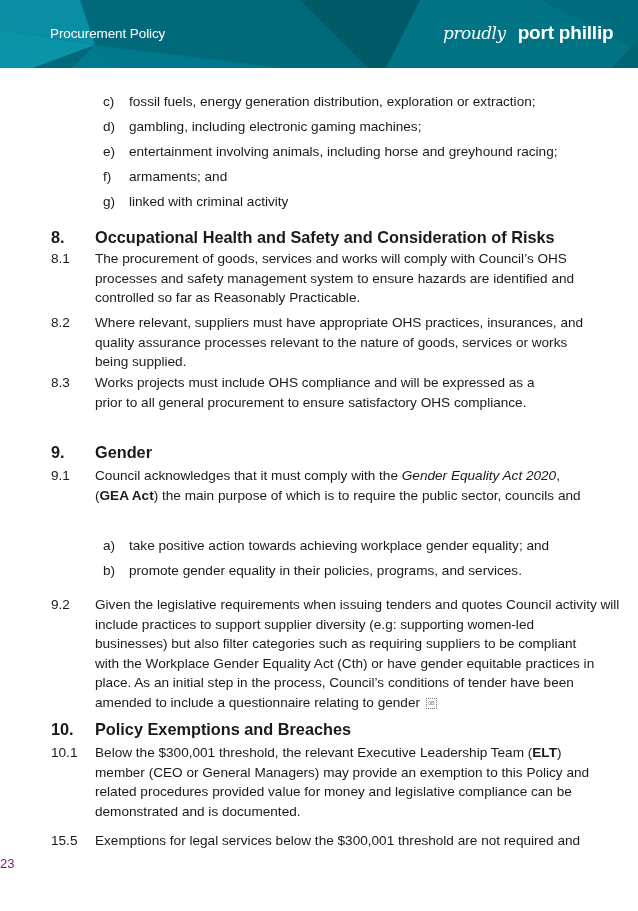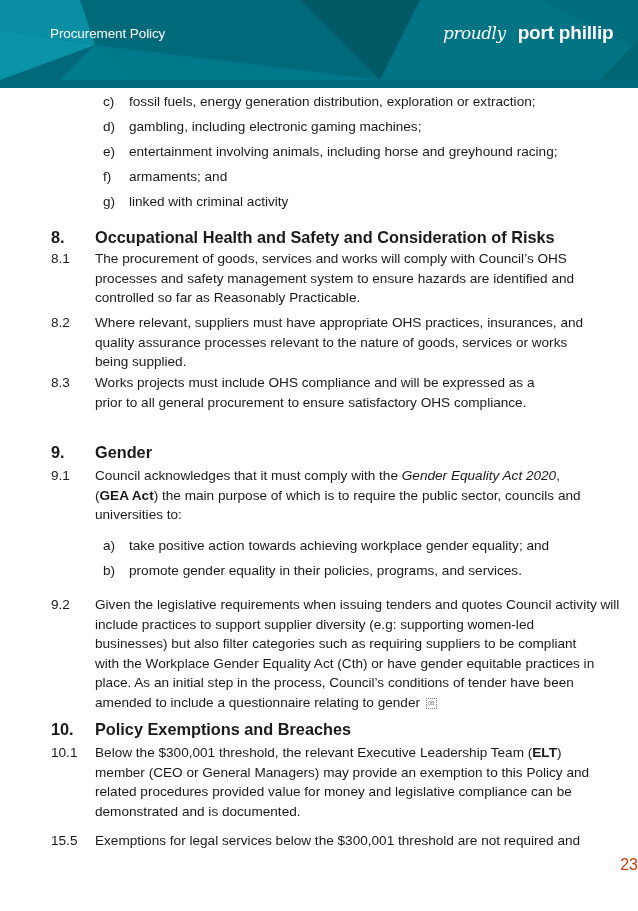--- a/index.html
+++ b/index.html
@@ -1,36 +1,36 @@
 <!DOCTYPE html>
 <html><head>
 <meta charset="utf-8">
 <style>
   html, body { margin:0; padding:0; }
   body { width:638px; height:911px; background:#ffffff; position:relative; overflow:hidden;
          font-family:"Liberation Sans", sans-serif; color:#1a1a1a; }
-  .header { position:absolute; left:0; top:0; width:638px; height:88px; overflow:hidden; background:#006a7b; }
+  .header { position:absolute; left:0; top:0; width:638px; height:68px; overflow:hidden; background:#006a7b; }
   .header svg { position:absolute; left:0; top:0; }
   .header-title { position:absolute; left:50px; top:26px; font-size:13.5px; color:#ffffff; letter-spacing:-0.1px; }
   .logo { position:absolute; left:443px; top:22px; color:#ffffff; white-space:nowrap; }
   .logo .script { font-family:"DejaVu Serif", serif; font-style:italic; font-size:17px; letter-spacing:-0.5px; margin-right:12px; }
   .logo .brand { font-weight:bold; font-size:19px; letter-spacing:-0.2px; }
   .content { position:absolute; left:0; top:0; width:638px; }
   .sub { position:absolute; font-size:13.6px; line-height:19px; }
   .sub .lbl { position:absolute; left:0; }
   .sub .txt { position:absolute; left:26px; white-space:nowrap; }
   .h { position:absolute; left:51px; font-size:16.3px; font-weight:bold; line-height:20px; }
   .h .num { position:absolute; left:0; }
   .h .ttl { position:absolute; left:44px; white-space:nowrap; }
   .para { position:absolute; left:51px; width:560px; font-size:13.6px; line-height:19.6px; }
   .para .num { position:absolute; left:0; top:0; }
   .para .body { position:absolute; left:44px; top:0; width:520px; }
   .para .line { display:block; white-space:nowrap; }
   .objchar { display:inline-block; width:9px; height:9px; border:1px dotted #777; font-size:5px; line-height:9px; text-align:center; color:#777; vertical-align:middle; margin-left:2px; }
-  .pageno { position:absolute; top:856px; left:0; width:638px; text-align:right; font-size:16px; color:#c2410c; }
+  .pageno { position:absolute; top:856px; left:0; width:638px; text-align:left; font-size:13px; color:#701a75; }
 </style>
 </head>
 <body>
 
 <div class="header">
   <svg width="638" height="80" viewBox="0 0 638 80">
     <rect x="0" y="0" width="638" height="80" fill="#006a7b"></rect>
     <polygon points="0,0 80,0 95,45 0,30" fill="#0a8ea3"></polygon>
     <polygon points="0,30 95,45 0,80" fill="#0b93a8"></polygon>
     <polygon points="95,45 60,80 130,80" fill="#007a8d"></polygon>
@@ -103,21 +103,20 @@
   <div class="h" style="top:442px;">
     <span class="num">9.</span>
     <span class="ttl">Gender</span>
   </div>
 
   <div class="para" style="top:466px;">
     <span class="num">9.1</span>
     <div class="body">
       <span class="line"><span>Council acknowledges that it must comply with the </span><i>Gender Equality Act 2020</i><span>,</span></span>
       <span class="line"><span>(</span><b>GEA Act</b><span>) the main purpose of which is to require the public sector, councils and</span></span>
-      <span class="line">universities to:</span>
     </div>
   </div>
 
   <div class="sub" style="left:103px; top:536px;">
     <span class="lbl">a)</span>
     <span class="txt">take positive action towards achieving workplace gender equality; and</span>
   </div>
   <div class="sub" style="left:103px; top:561px;">
     <span class="lbl">b)</span>
     <span class="txt">promote gender equality in their policies, programs, and services.</span>

